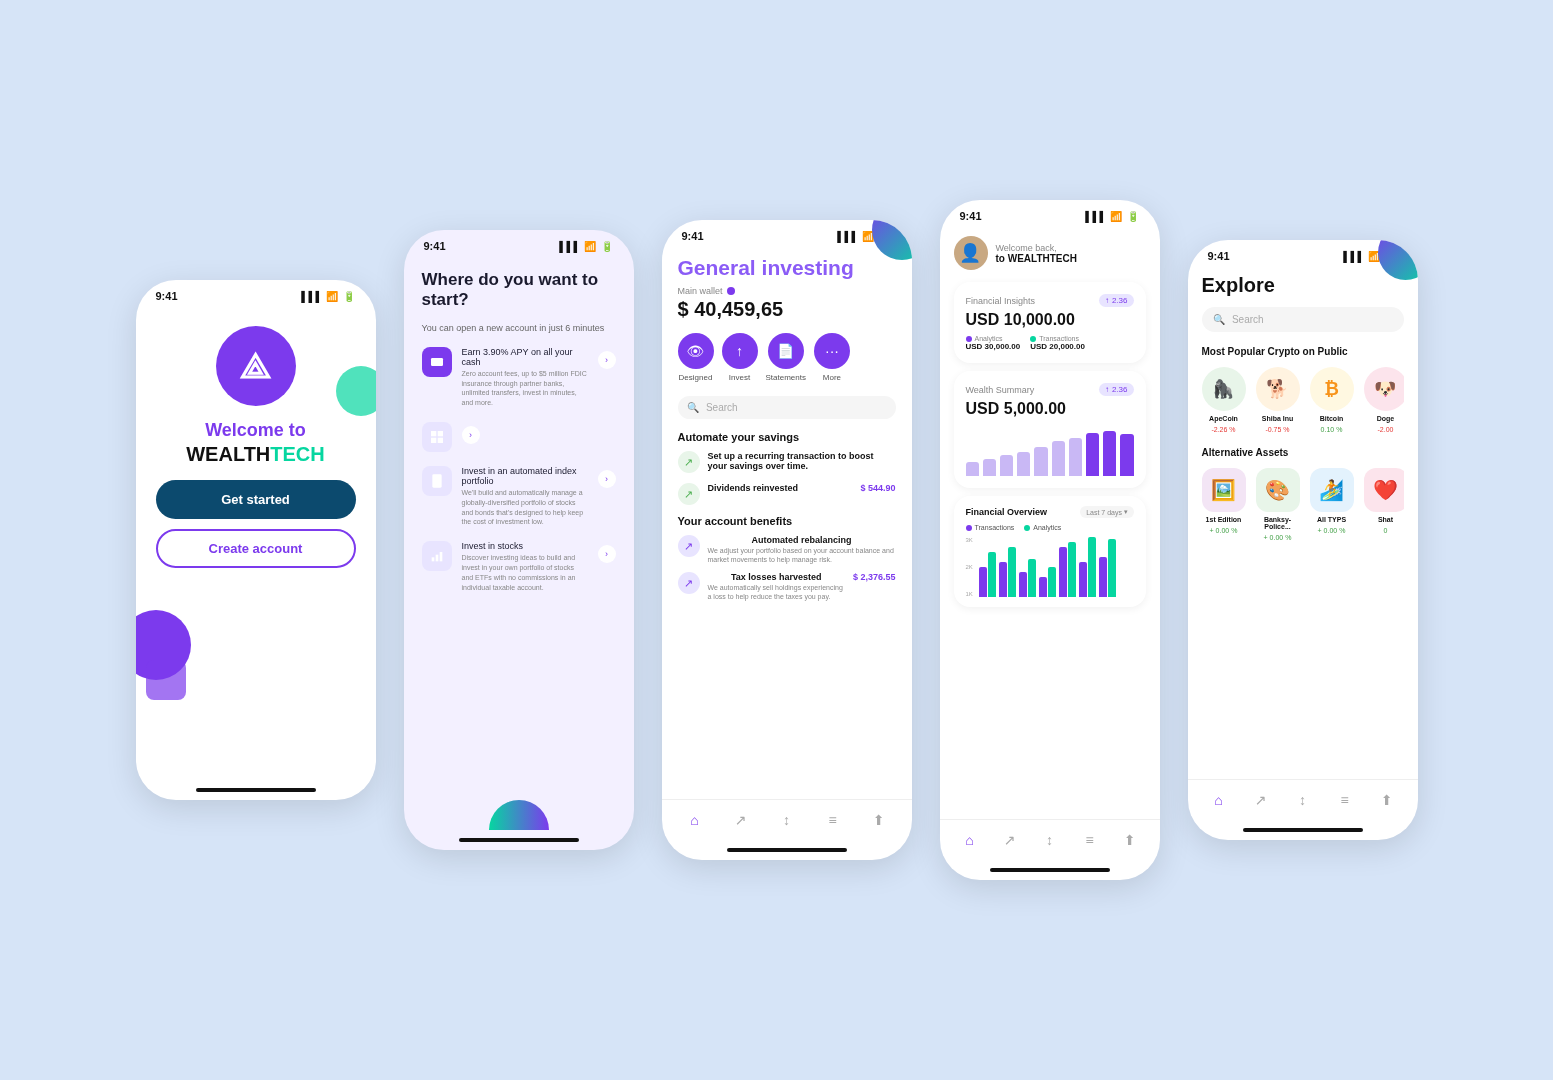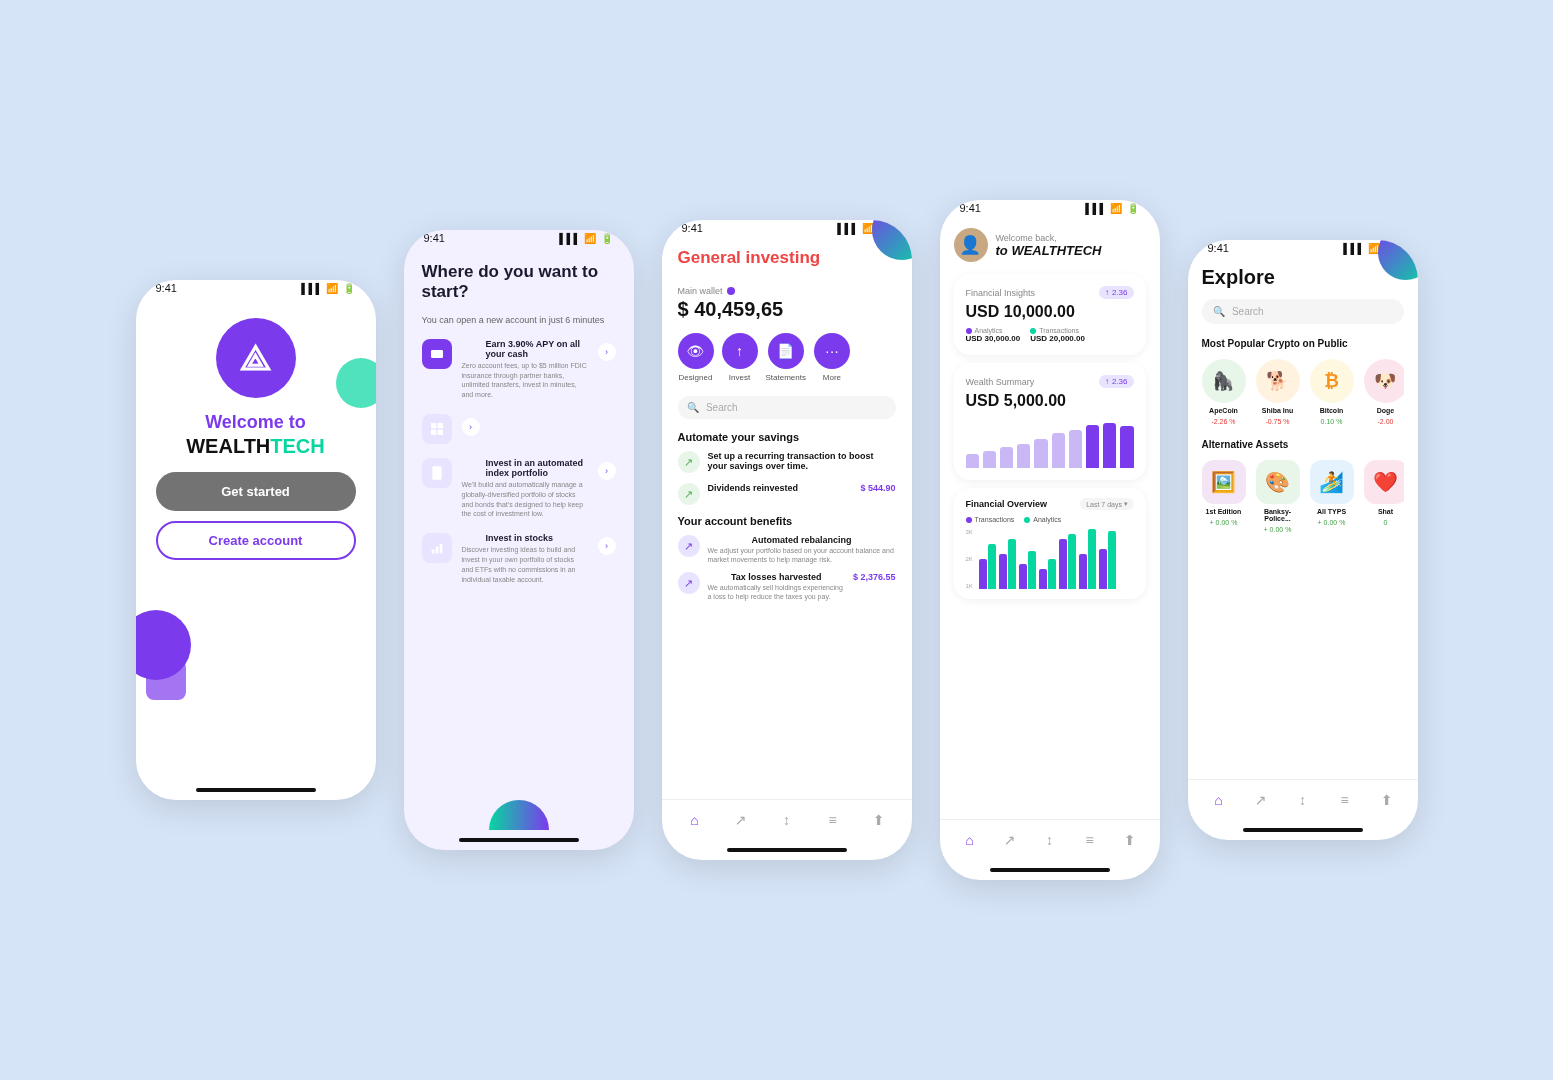--- a/index.html
+++ b/index.html
@@ -25,23 +25,23 @@
       box-shadow: 0 8px 32px rgba(0,0,0,0.12);
       overflow: hidden;
       position: relative;
       display: flex;
       flex-direction: column;
     }
     .phone-status-bar {
       display: flex;
       justify-content: space-between;
       align-items: flex-end;
-      padding: 2px 20px 4px;
+      padding: 10px 20px 4px;
       font-size: 11px;
-      font-weight: 400;
+      font-weight: 700;
       color: #111;
       flex-shrink: 0;
     }
     .status-icons {
       display: flex;
       gap: 4px;
       align-items: center;
       font-size: 10px;
     }
     
@@ -77,21 +77,21 @@
       font-weight: 700;
       color: #111;
       text-align: center;
       line-height: 1.2;
       margin-bottom: 14px;
     }
     .welcome-title span {
       color: #7c3aed;
     }
     .btn-primary {
-      background: #737373;
+      background: #0c4a6e;
       color: #fff;
       border: none;
       border-radius: 30px;
       padding: 12px 0;
       width: 100%;
       font-size: 13px;
       font-weight: 600;
       cursor: pointer;
       margin-bottom: 10px;
     }
@@ -163,24 +163,23 @@
       background: #7c3aed;
       display: flex;
       align-items: center;
       justify-content: center;
       flex-shrink: 0;
     }
     .start-icon svg { width: 16px; height: 16px; fill: #fff; }
     .start-text { flex: 1; }
     .start-item-title {
       font-size: 9px;
-      font-weight: 700;
+      font-weight: 400;
       color: #1a1a2e;
       margin-bottom: 2px;
-      margin-left: 24px;
     }
     .start-item-desc {
       font-size: 7px;
       color: #888;
       line-height: 1.4;
     }
     .start-chevron {
       width: 18px;
       height: 18px;
       border-radius: 50%;
@@ -205,24 +204,24 @@
     .phone-3 {
       width: 250px;
       height: 640px;
     }
     .phone-3-content {
       flex: 1;
       padding: 10px 16px;
       overflow: hidden;
     }
     .invest-title {
-      font-size: 17px;
+      font-size: 21px;
       font-weight: 800;
-      color: #ef4444;
-      margin-bottom: 18px;
+      color: #8b5cf6;
+      margin-bottom: 6px;
     }
     .wallet-row {
       display: flex;
       align-items: center;
       gap: 4px;
       margin-bottom: 2px;
       text-align: right;
     }
     .wallet-label {
       font-size: 9px;
@@ -370,21 +369,21 @@
       border-radius: 50%;
       background: #c8a882;
       overflow: hidden;
       flex-shrink: 0;
       display: flex;
       align-items: center;
       justify-content: center;
       font-size: 18px;
     }
     .welcome-text { font-size: 9px; color: #888; }
-    .welcome-name { font-size: 13px; font-weight: 700; color: #111; font-style: italic; }
+    .welcome-name { font-size: 10px; font-weight: 700; color: #111; }
     .card {
       background: #fff;
       border-radius: 16px;
       padding: 12px;
       box-shadow: 0 2px 8px rgba(0,0,0,0.06);
     }
     .card-header {
       display: flex;
       justify-content: space-between;
       align-items: center;

